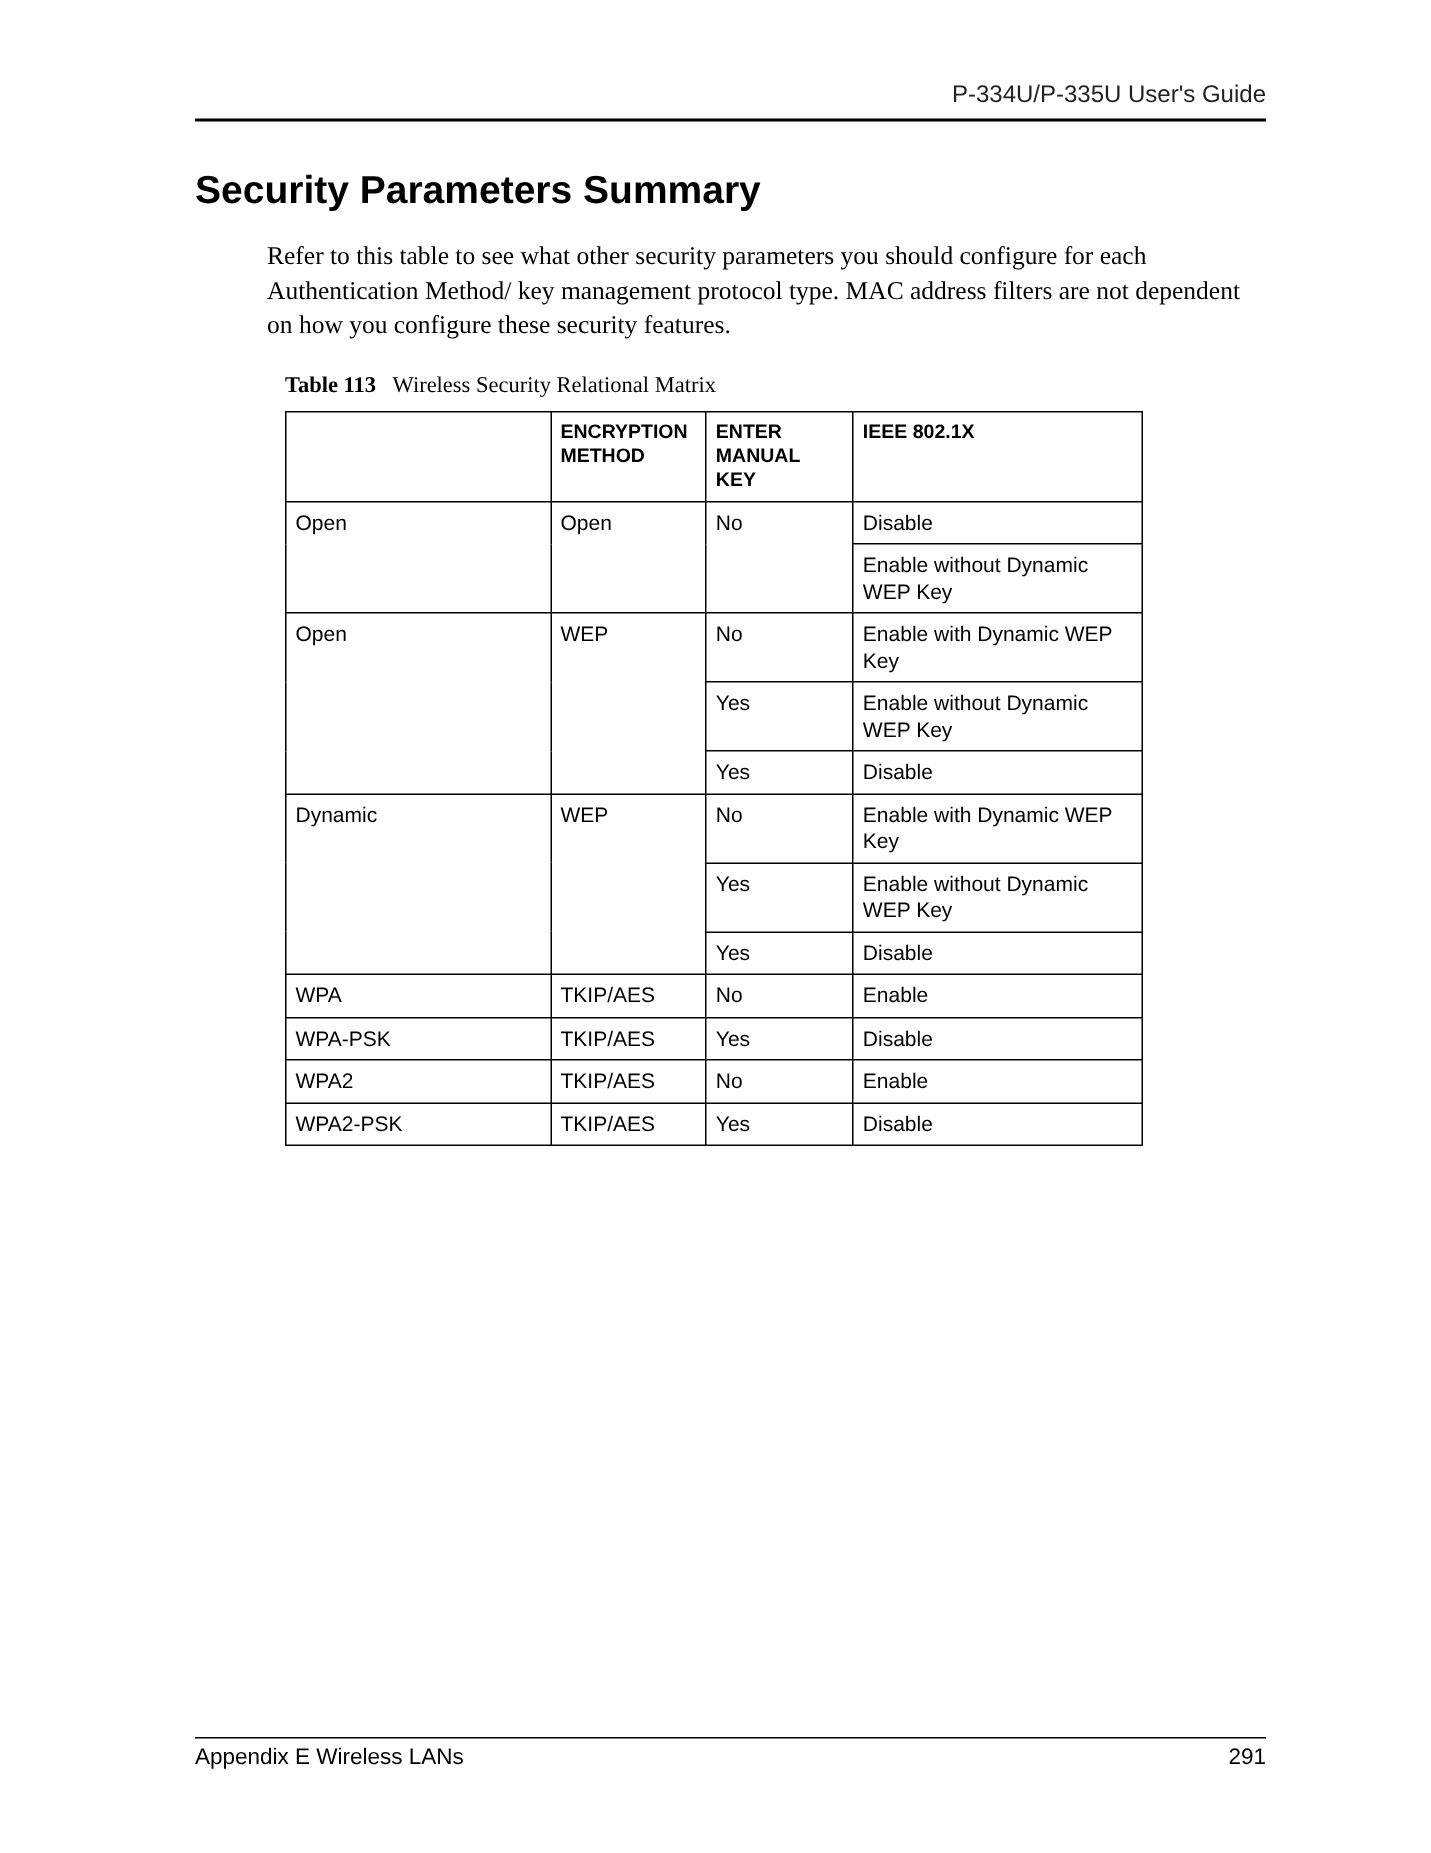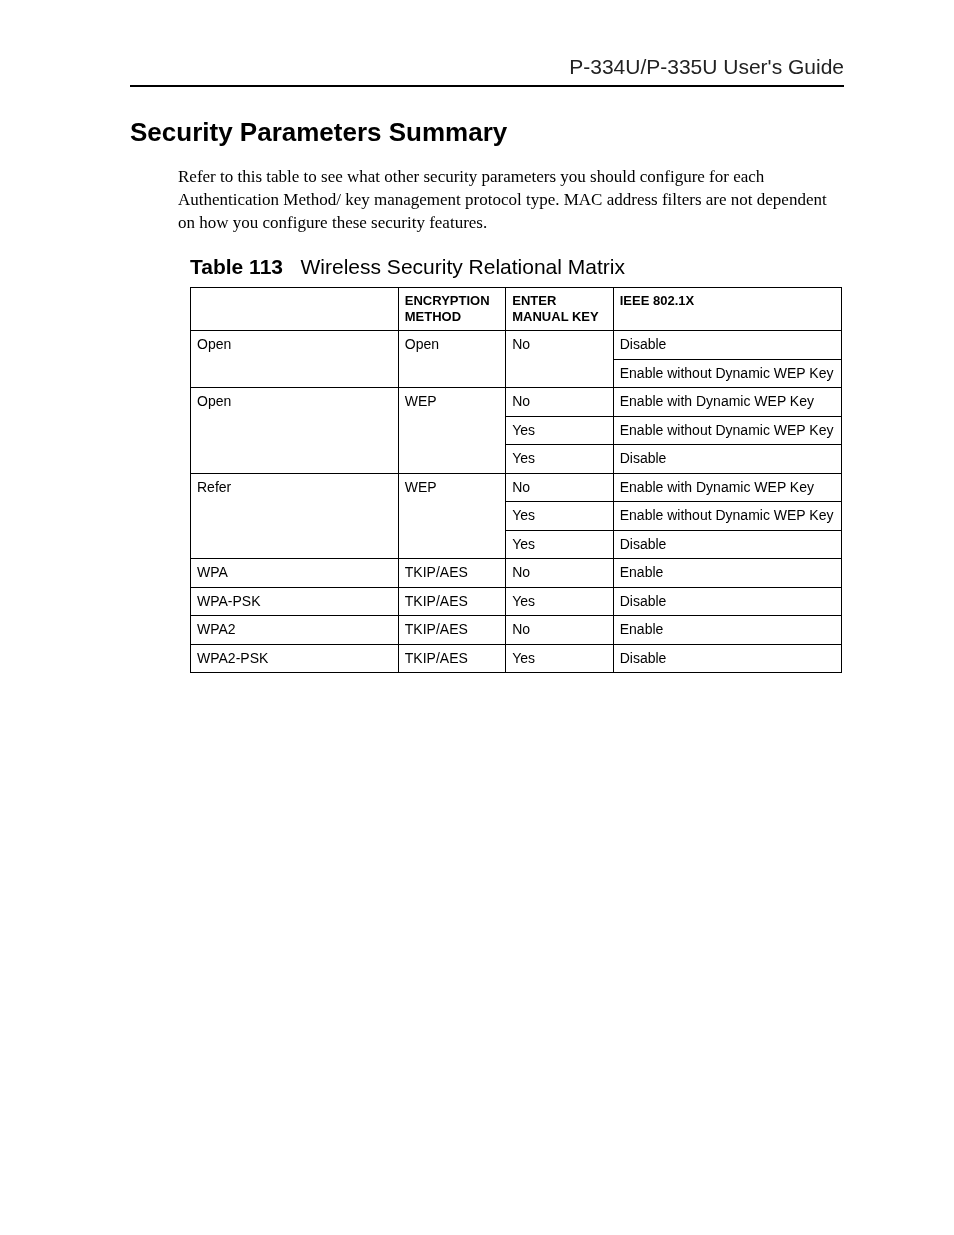--- a/index.html
+++ b/index.html
@@ -12,21 +12,21 @@
   .page {
     width: 954px;
     height: 1235px;
     box-sizing: border-box;
     position: relative;
     padding: 55px 110px 0 130px;
   }
   .header-right {
     text-align: right;
     font-family: Arial, Helvetica, sans-serif;
-    font-size: 21px;
+    font-size: 16px;
     color: #222;
     margin-bottom: 6px;
   }
   .hr-top {
     border: none;
     border-top: 2px solid #000;
     margin: 0 0 30px 0;
   }
   .section-title {
     font-family: Arial, Helvetica, sans-serif;
@@ -34,33 +34,33 @@
     font-size: 26px;
     margin: 18px 0 18px 0;
   }
   .body-text {
     font-family: "Times New Roman", Times, serif;
     font-size: 17px;
     line-height: 1.35;
     margin: 0 0 20px 48px;
   }
   .table-caption {
-    font-family: Liberation Sans, sans-serif;
-    font-size: 21px;
+    font-family: Liberation Serif, serif;
+    font-size: 15px;
     margin: 0 0 8px 60px;
   }
   .table-caption .bold {
     font-weight: bold;
   }
   table.matrix {
     border-collapse: collapse;
     margin-left: 60px;
     font-family: Arial, Helvetica, sans-serif;
     font-size: 14px;
-    width: 652px;
+    width: 572px;
   }
   table.matrix th, table.matrix td {
     border: 1px solid #000;
     padding: 5px 6px;
     text-align: left;
     vertical-align: top;
     line-height: 1.25;
   }
   table.matrix th {
     font-weight: bold;
@@ -135,21 +135,21 @@
       <tr>
         <td>Yes</td>
         <td>Enable without Dynamic WEP Key</td>
       </tr>
       <tr>
         <td>Yes</td>
         <td>Disable</td>
       </tr>
 
       <tr>
-        <td rowspan="3">Refer</td>
+        <td rowspan="3">Dynamic</td>
         <td rowspan="3">WEP</td>
         <td>No</td>
         <td>Enable with Dynamic WEP Key</td>
       </tr>
       <tr>
         <td>Yes</td>
         <td>Enable without Dynamic WEP Key</td>
       </tr>
       <tr>
         <td>Yes</td>
@@ -179,14 +179,21 @@
 
       <tr>
         <td>WPA2-PSK</td>
         <td>TKIP/AES</td>
         <td>Yes</td>
         <td>Disable</td>
       </tr>
     </tbody>
   </table>
 
+  <div class="footer">
+    <hr class="hr-bottom">
+    <div class="footer-row">
+      <span>Appendix E Wireless LANs</span>
+      <span>291</span>
+    </div>
+  </div>
 
 </div>
 
 </body></html>

